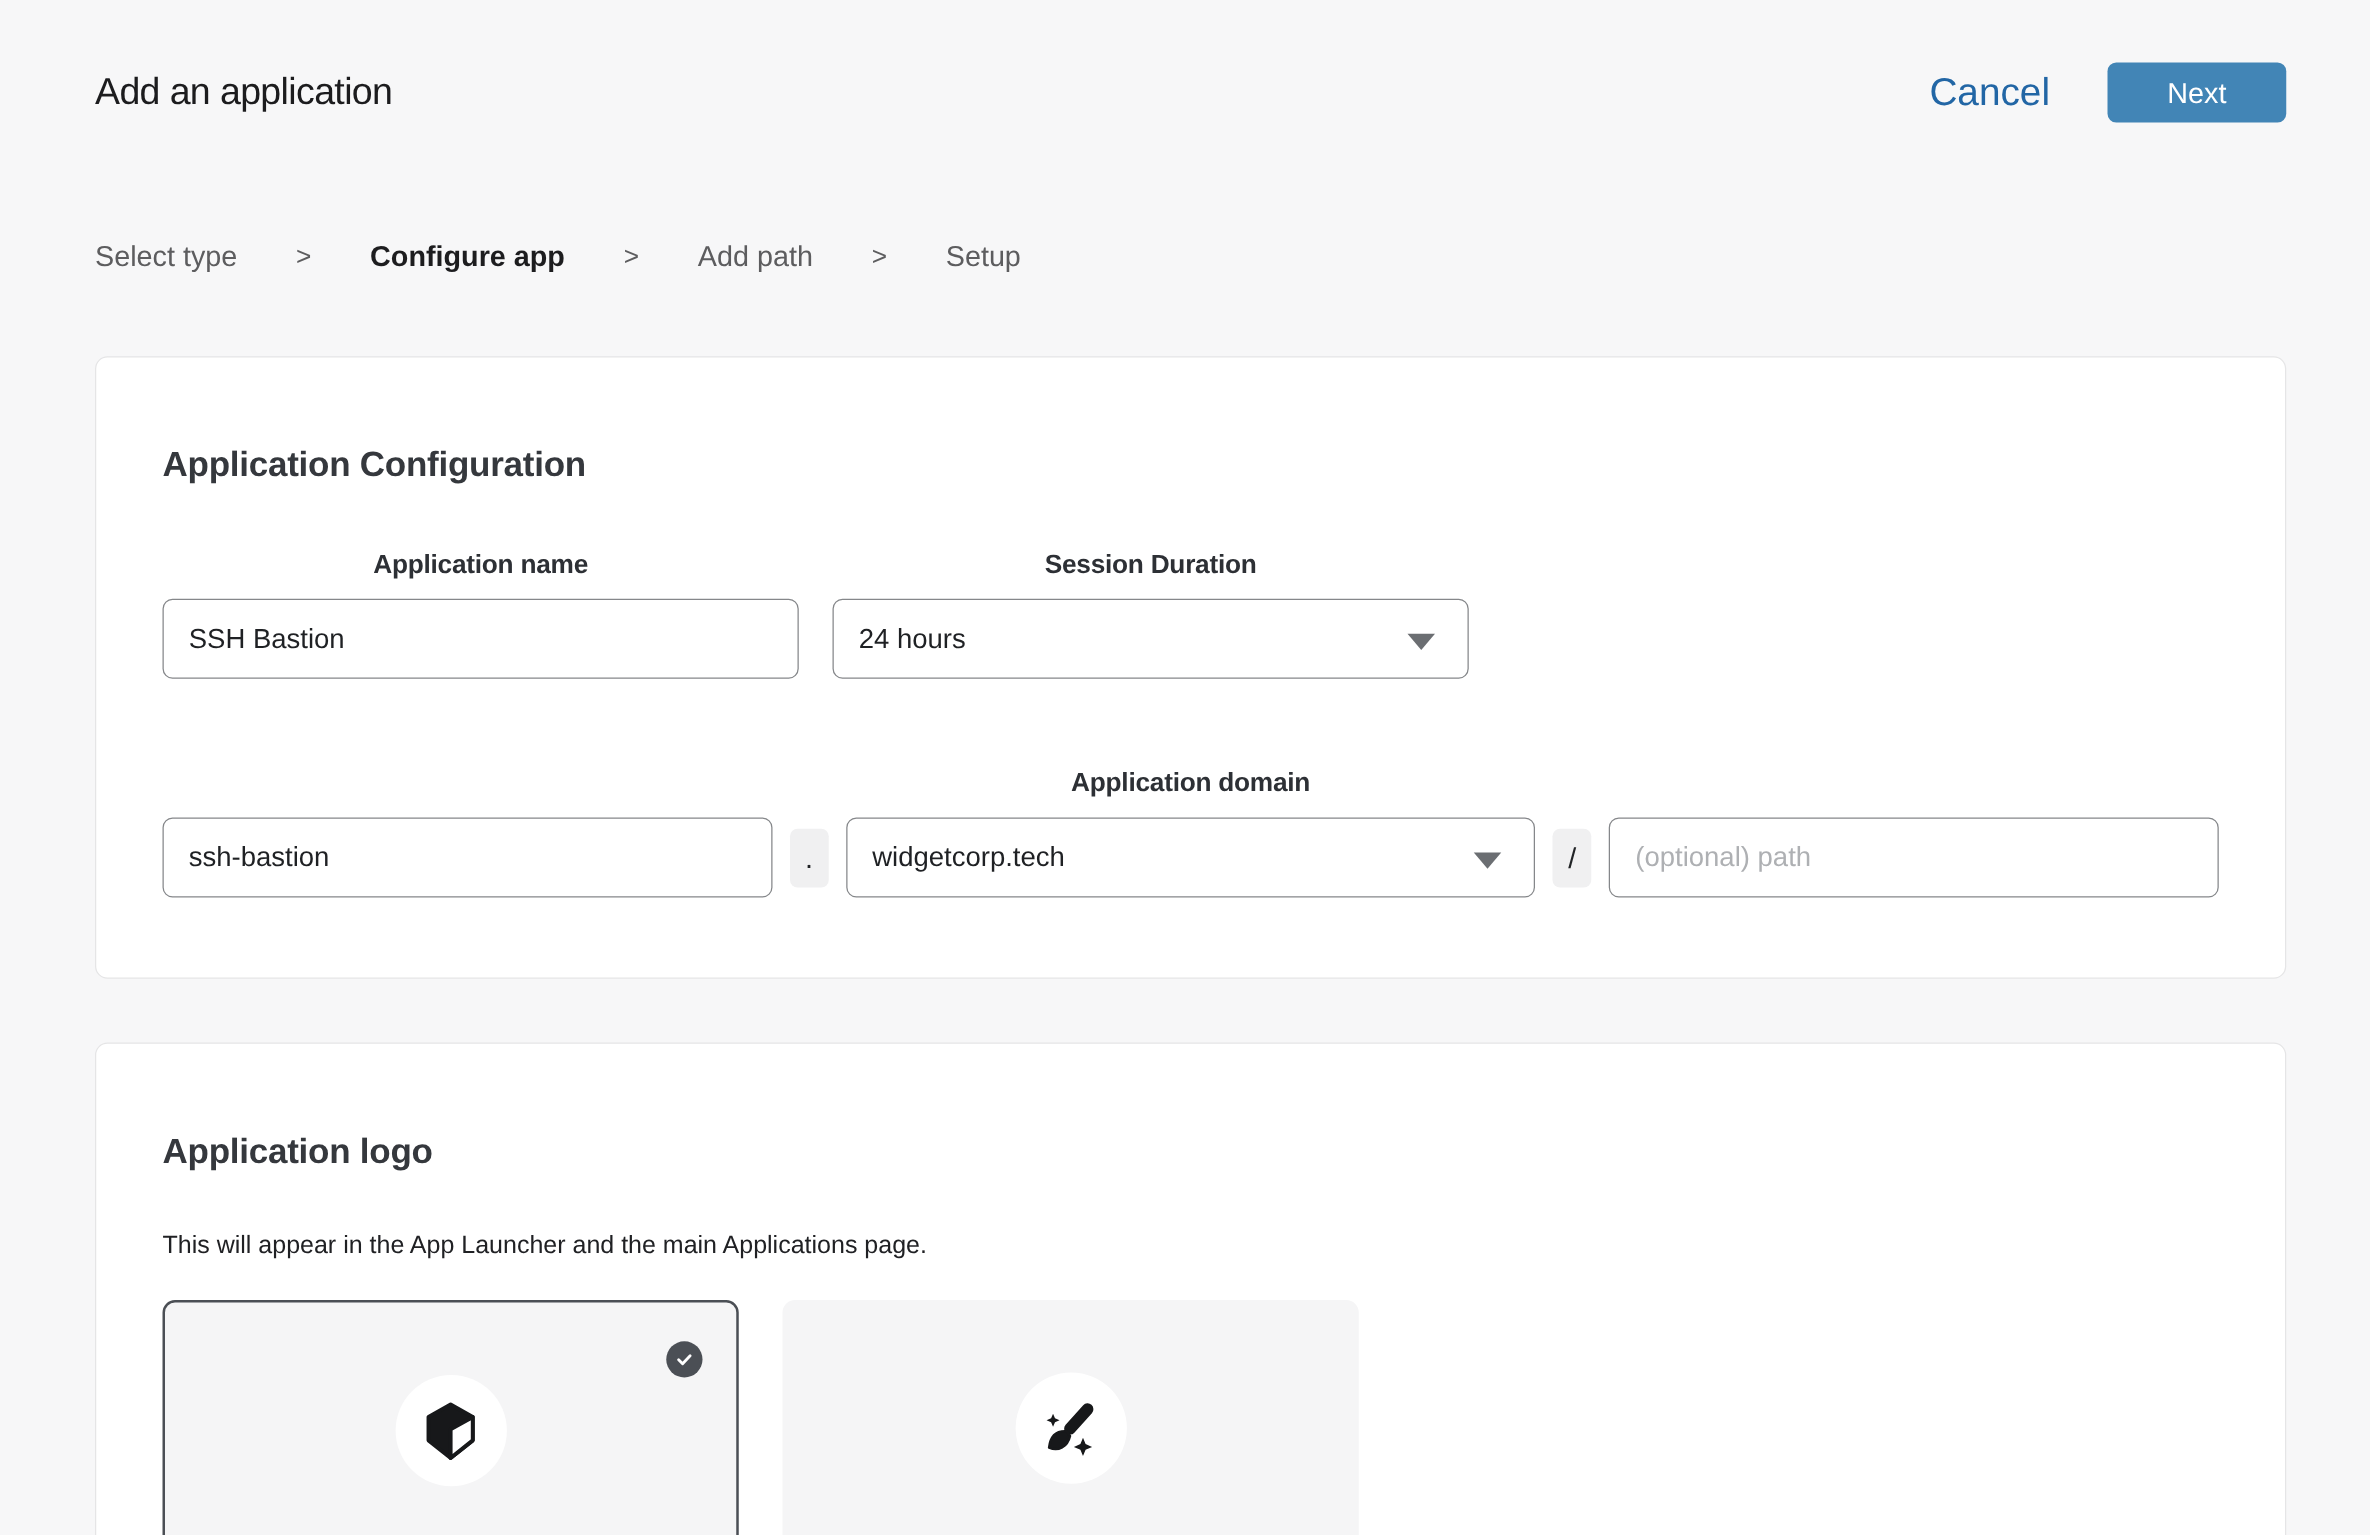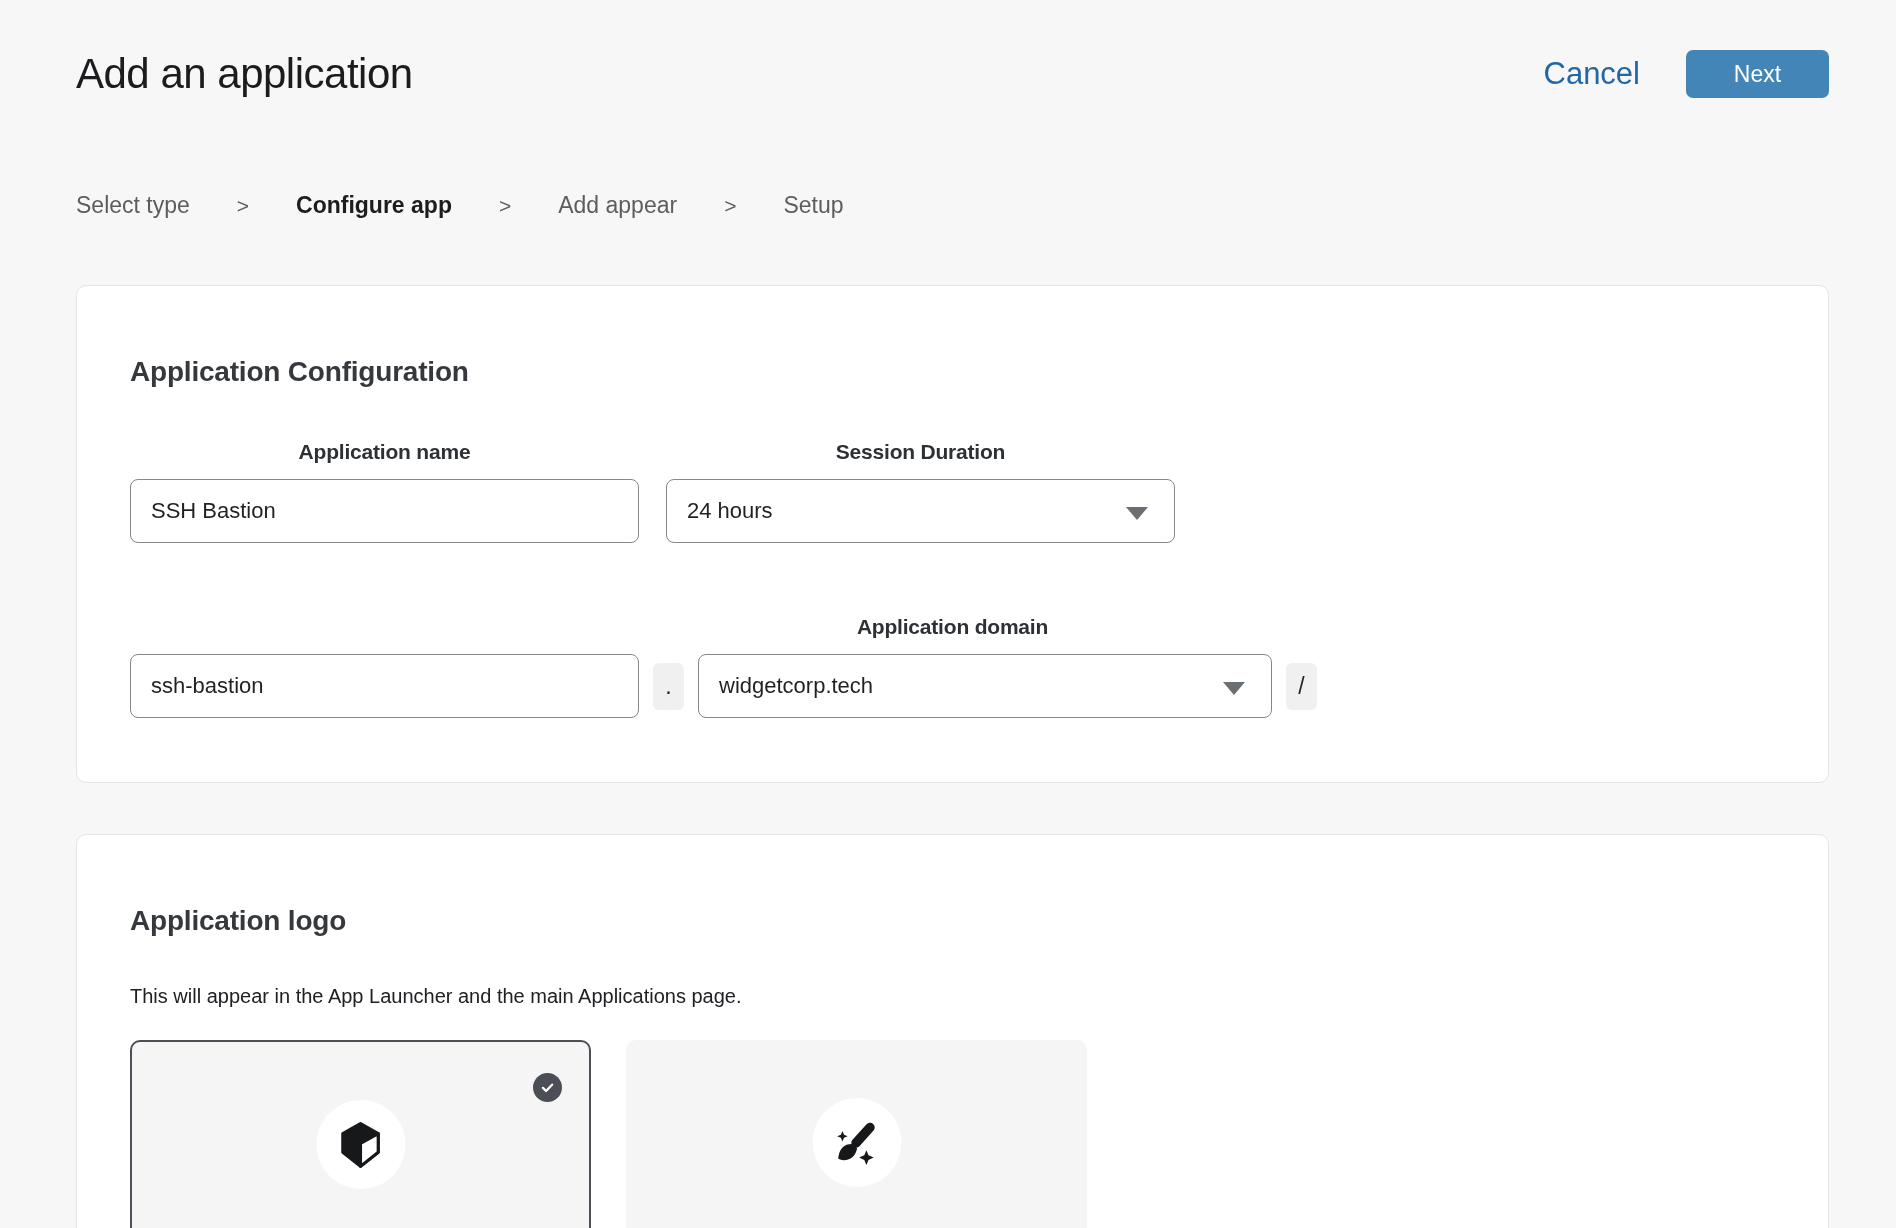--- a/index.html
+++ b/index.html
@@ -11,21 +11,21 @@
   }
   .page { padding: 50px 67px 0 76px; }
 
   
   .header-row {
     display: flex;
     justify-content: space-between;
     align-items: center;
   }
   .page-title {
-    font-size: 42px;
+    font-size: 30px;
     font-weight: 400;
     letter-spacing: -0.5px;
     color: #1c1c1e;
   }
   .header-actions { display: flex; align-items: center; gap: 46px; }
   .cancel-link {
     font-size: 31px;
     color: #2266a5;
     text-decoration: none;
     cursor: pointer;
@@ -187,21 +187,21 @@
       <a class="cancel-link">Cancel</a>
       <button class="next-button">Next</button>
     </div>
   </div>
 
   <div class="breadcrumb">
     <span class="crumb">Select type</span>
     <span class="crumb-sep">&gt;</span>
     <span class="crumb active">Configure app</span>
     <span class="crumb-sep">&gt;</span>
-    <span class="crumb">Add appear</span>
+    <span class="crumb">Add path</span>
     <span class="crumb-sep">&gt;</span>
     <span class="crumb">Setup</span>
   </div>
 
   <div class="card card-config">
     <h2 class="card-heading">Application Configuration</h2>
 
     <div class="form-row">
       <div class="w-field">
         <label class="field-label">Application name</label>
@@ -219,20 +219,21 @@
     <div class="domain-block">
       <label class="field-label">Application domain</label>
       <div class="domain-row">
         <input class="text-input w-field" type="text" value="ssh-bastion" style="">
         <span class="sep-badge">.</span>
         <div class="select-box w-select" role="button">
           <span>widgetcorp.tech</span>
           <span class="caret-down"></span>
         </div>
         <span class="sep-badge">/</span>
+        <input class="text-input w-field" type="text" placeholder="(optional) path" style="">
       </div>
     </div>
   </div>
 
   <div class="card card-logo">
     <h2 class="card-heading">Application logo</h2>
     <p class="logo-desc">This will appear in the App Launcher and the main Applications page.</p>
 
     <div class="tiles">
 

